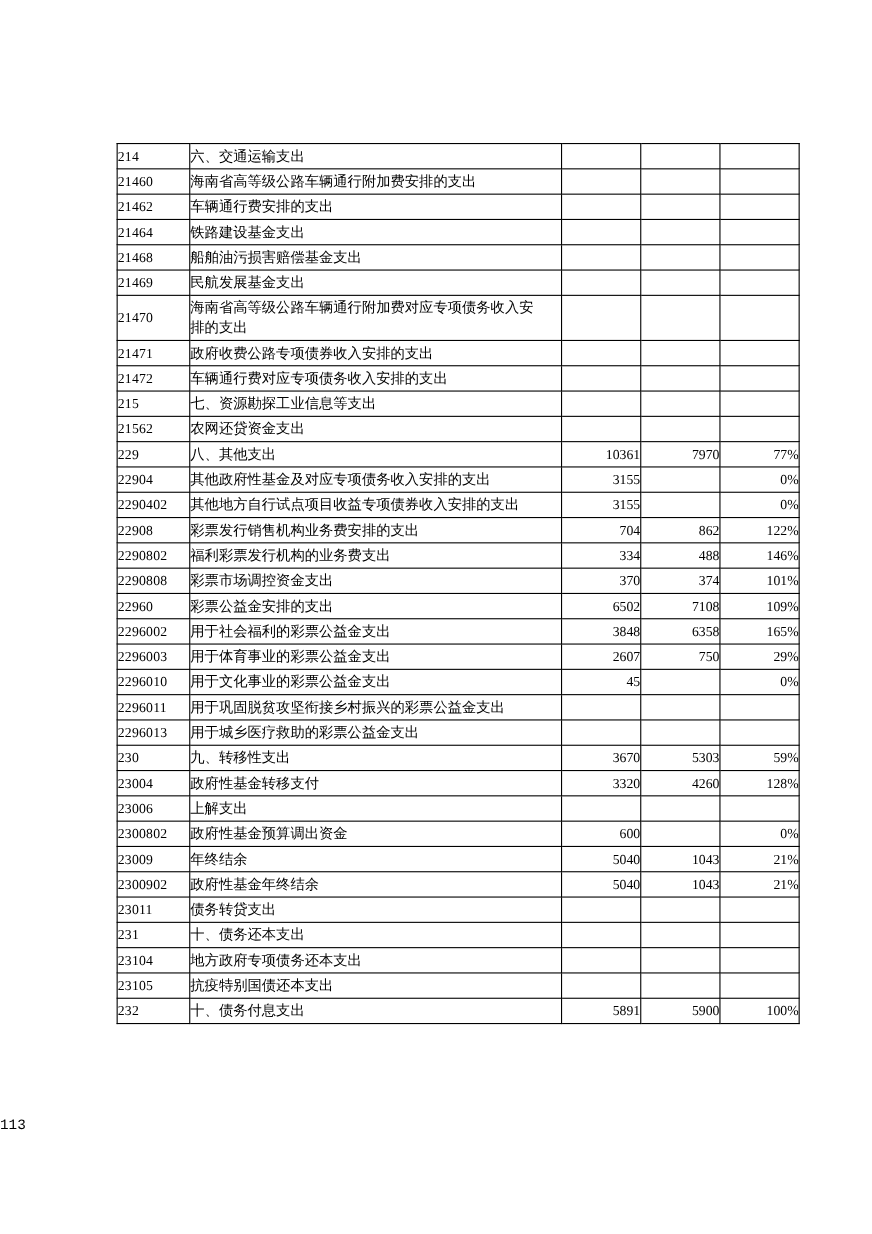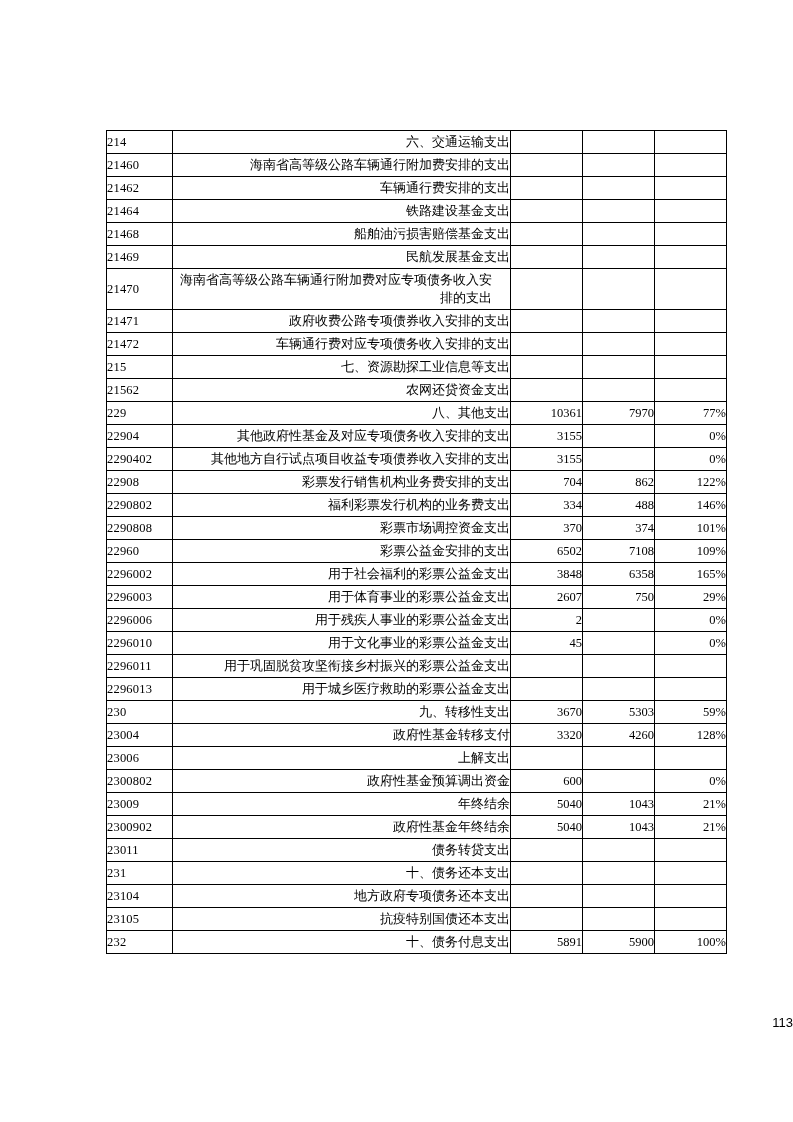--- a/index.html
+++ b/index.html
@@ -45,44 +45,44 @@
   col.c-v2 { width: 72px; }
   col.c-v3 { width: 72px; }
 
   td.code {
     text-align: left;
     padding-left: 6px;
     font-size: 12.5px;
     letter-spacing: 0.2px;
   }
   td.name {
-    text-align: right;
+    text-align: left;
     font-size: 13px;
     line-height: 18px;
     padding-top: 1px;
     padding-bottom: 1px;
     padding-right: 4px;
   }
   td.num {
     text-align: right;
     padding-right: 6px;
     font-size: 12.5px;
   }
   
   .lv0 { padding-left: 56px; }
   .lv1 { padding-left: 84px; }
   .lv2 { padding-left: 98px; }
   .pagenum {
     position: absolute;
     left: 0;
     top: 1015px;
     width: 793px;
-    text-align: right;
+    text-align: left;
     font-size: 13px;
-    font-family: Liberation Sans, sans-serif;
+    font-family: Liberation Mono, monospace;
   }
 </style>
 </head>
 <body>
 
 <div class="page">
 
   <div class="table-wrap">
     <table class="budget">
       <colgroup>
@@ -227,27 +227,20 @@
             <td class="num">165%</td>
           </tr>
           <tr>
             <td class="code">2296003</td>
             <td class="name lv2">用于体育事业的彩票公益金支出</td>
             <td class="num">2607</td>
             <td class="num">750</td>
             <td class="num">29%</td>
           </tr>
           <tr>
-            <td class="code">2296006</td>
-            <td class="name lv2">用于残疾人事业的彩票公益金支出</td>
-            <td class="num">2</td>
-            <td class="num"></td>
-            <td class="num">0%</td>
-          </tr>
-          <tr>
             <td class="code">2296010</td>
             <td class="name lv2">用于文化事业的彩票公益金支出</td>
             <td class="num">45</td>
             <td class="num"></td>
             <td class="num">0%</td>
           </tr>
           <tr>
             <td class="code">2296011</td>
             <td class="name lv2">用于巩固脱贫攻坚衔接乡村振兴的彩票公益金支出</td>
             <td class="num"></td>

